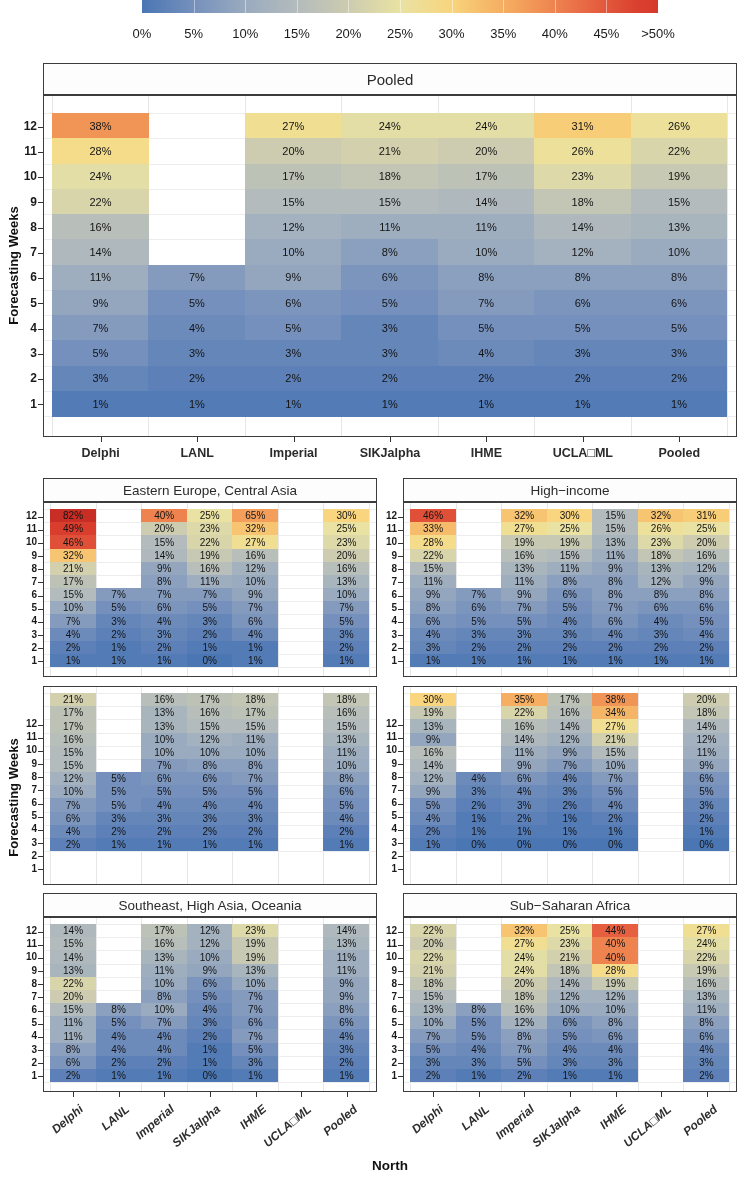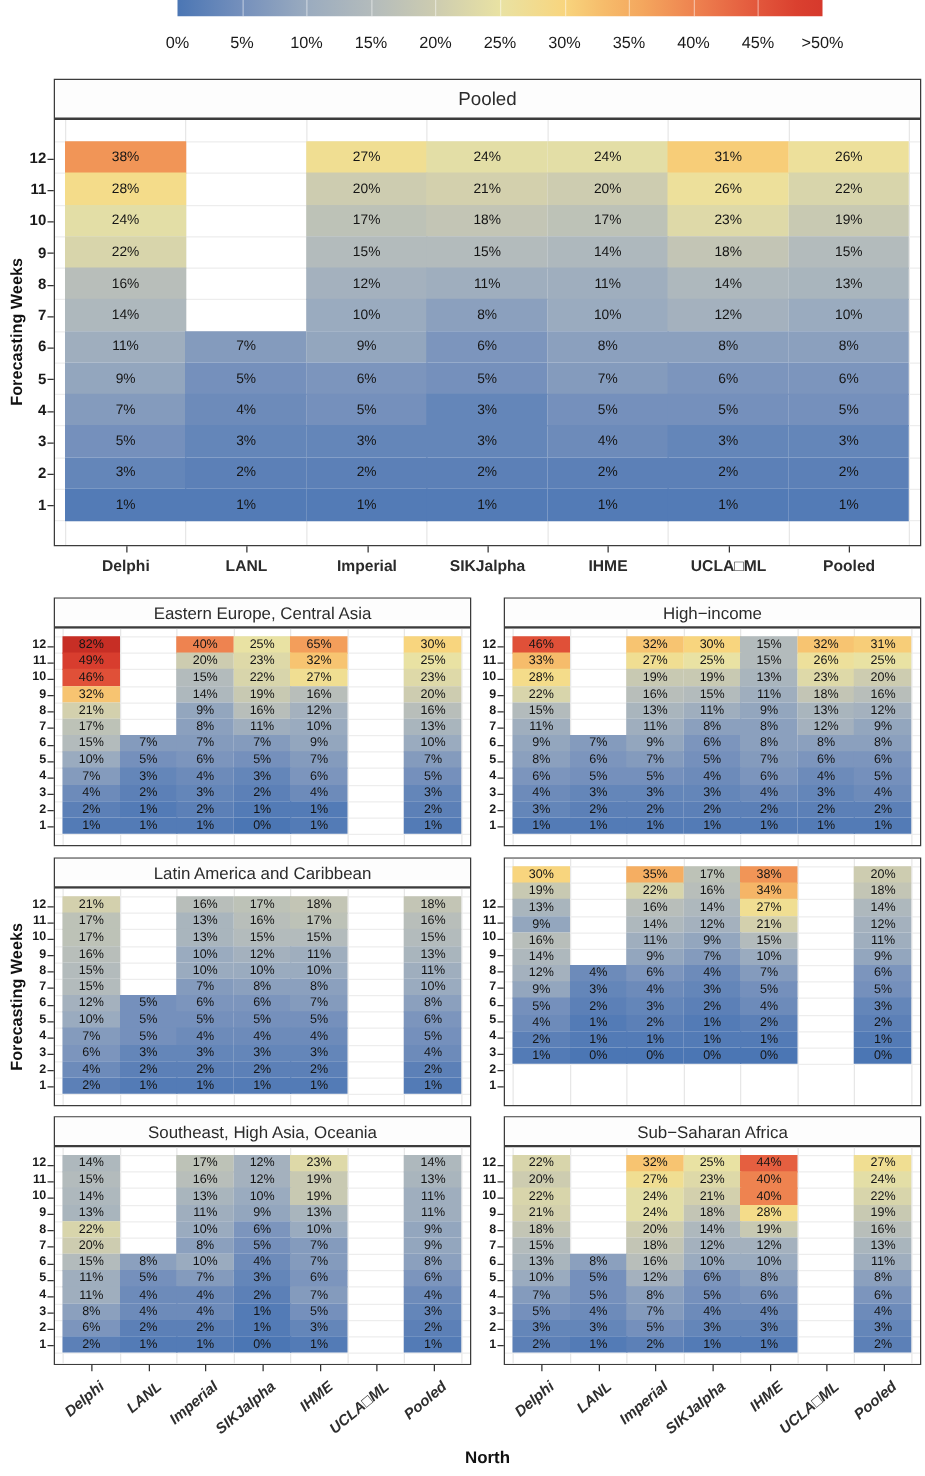--- a/index.html
+++ b/index.html
@@ -355,23 +355,20 @@
           <div class="cell" style="left: 6px; top: 150.833px; width: 46.0714px; height: 13.6667px; background: rgb(83, 123, 182); font-size: 10px;">1%</div>
           <div class="cell" style="left: 51.5714px; top: 150.833px; width: 46.0714px; height: 13.6667px; background: rgb(83, 123, 182); font-size: 10px;">1%</div>
           <div class="cell" style="left: 97.1429px; top: 150.833px; width: 46.0714px; height: 13.6667px; background: rgb(83, 123, 182); font-size: 10px;">1%</div>
           <div class="cell" style="left: 142.714px; top: 150.833px; width: 46.0714px; height: 13.6667px; background: rgb(83, 123, 182); font-size: 10px;">1%</div>
           <div class="cell" style="left: 188.286px; top: 150.833px; width: 46.0714px; height: 13.6667px; background: rgb(83, 123, 182); font-size: 10px;">1%</div>
           <div class="cell" style="left: 233.857px; top: 150.833px; width: 46.0714px; height: 13.6667px; background: rgb(83, 123, 182); font-size: 10px;">1%</div>
           <div class="cell" style="left: 279.429px; top: 150.833px; width: 46.0714px; height: 13.6667px; background: rgb(83, 123, 182); font-size: 10px;">1%</div>
         </div>
       </div>
       <div class="panel" style="left: 43px; top: 686px; width: 334px; height: 199px;">
-        <div class="strip" style="height: 24px; font-size: 13.5px;">
-          <div>Latin America and Caribbean</div>
-        </div>
         <div class="plot">
           <div class="gl-v" style="left: 6px;"></div>
           <div class="gl-v" style="left: 51.5714px;"></div>
           <div class="gl-v" style="left: 97.1429px;"></div>
           <div class="gl-v" style="left: 142.714px;"></div>
           <div class="gl-v" style="left: 188.286px;"></div>
           <div class="gl-v" style="left: 233.857px;"></div>
           <div class="gl-v" style="left: 279.429px;"></div>
           <div class="gl-v" style="left: 325px;"></div>
           <div class="gl-h" style="top: 6px;"></div>

